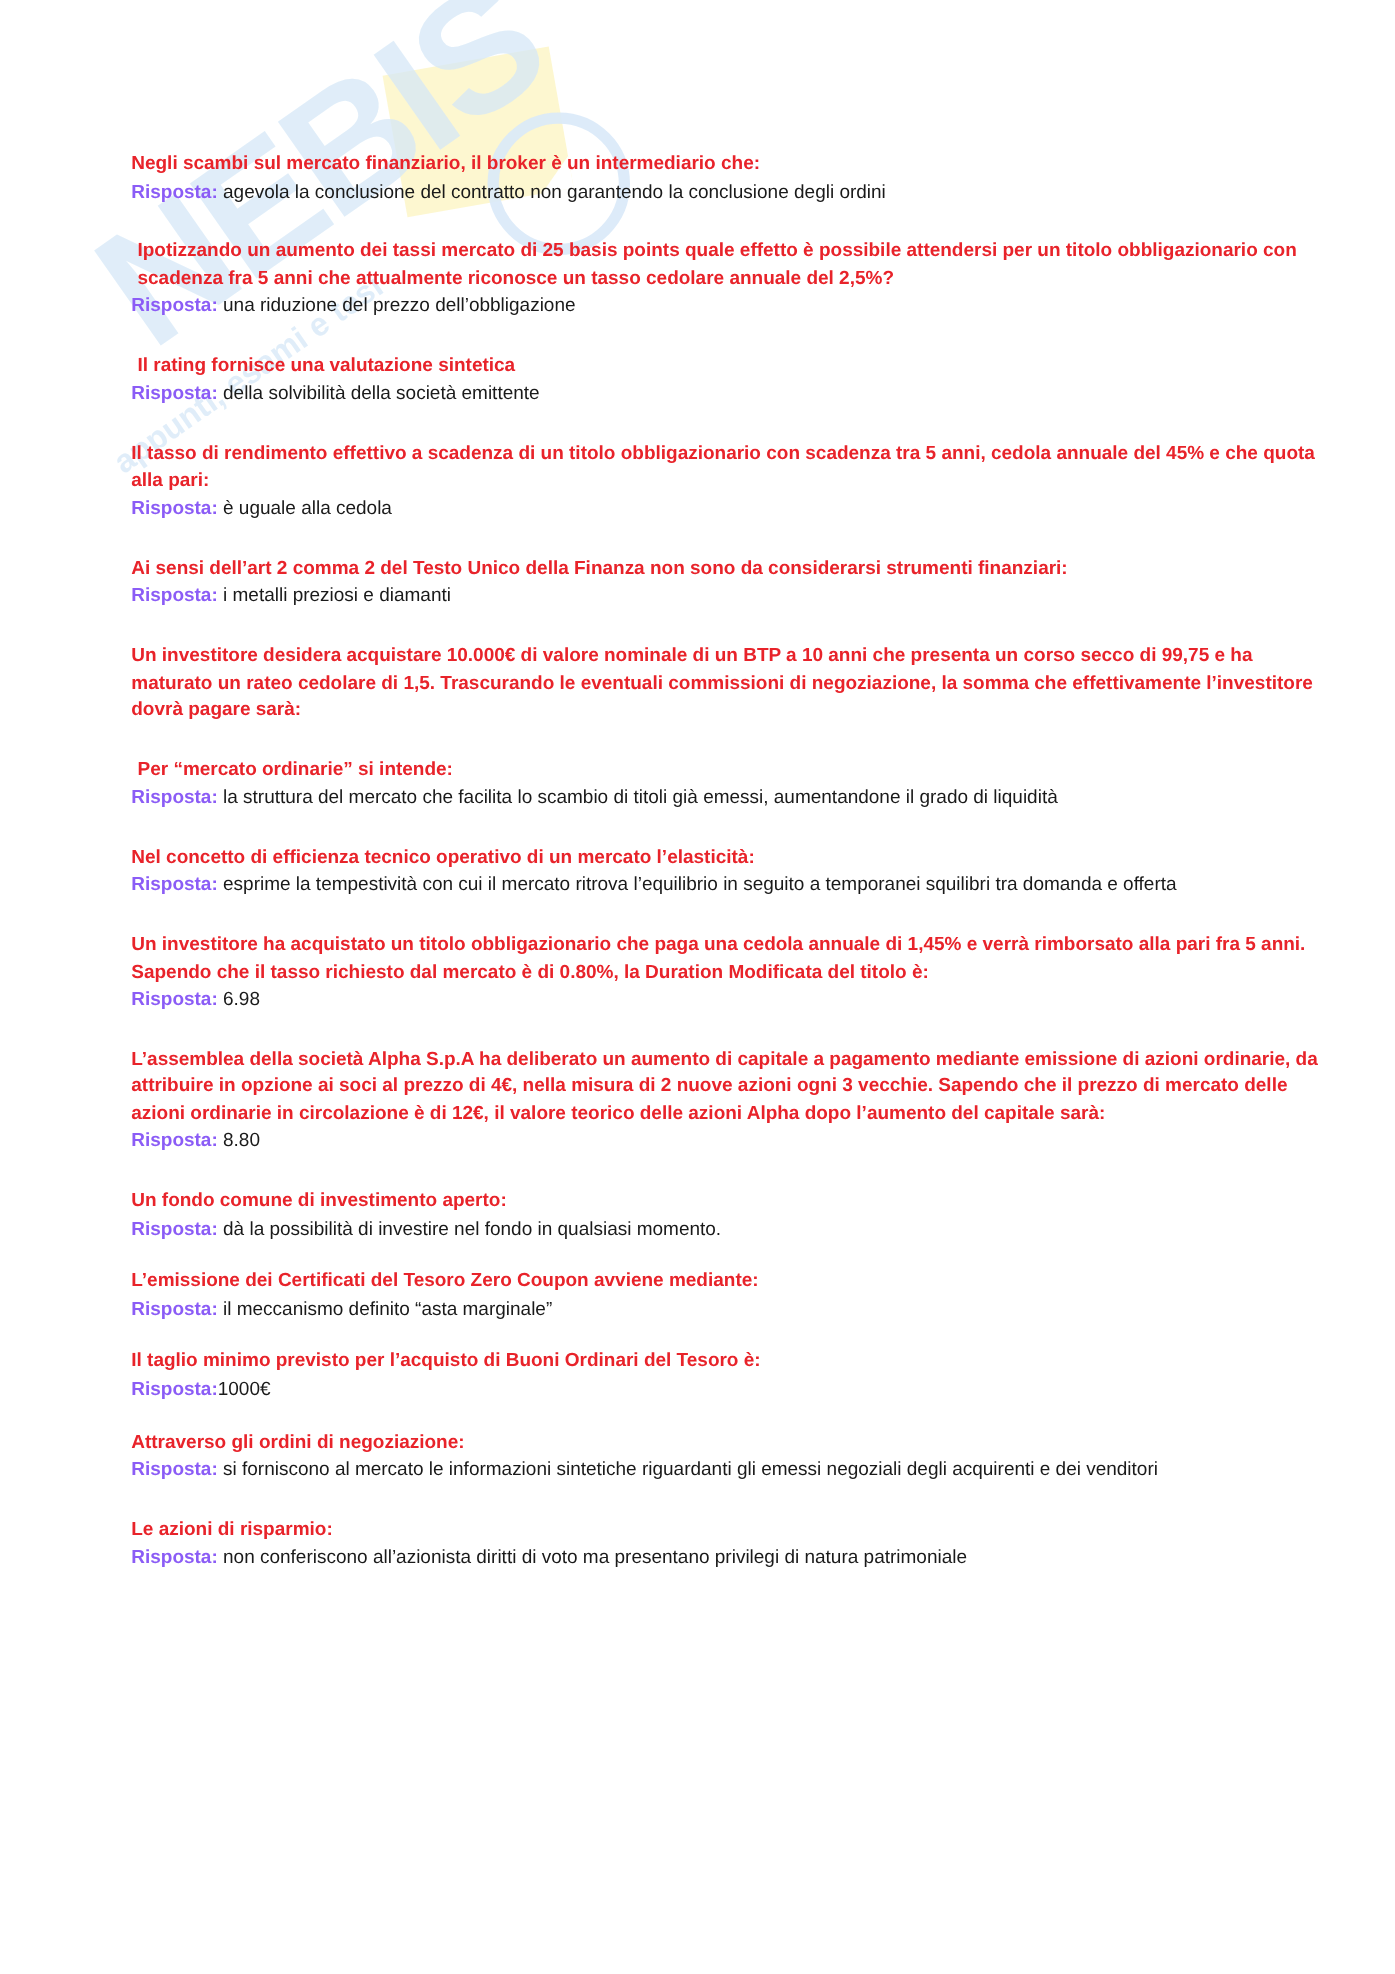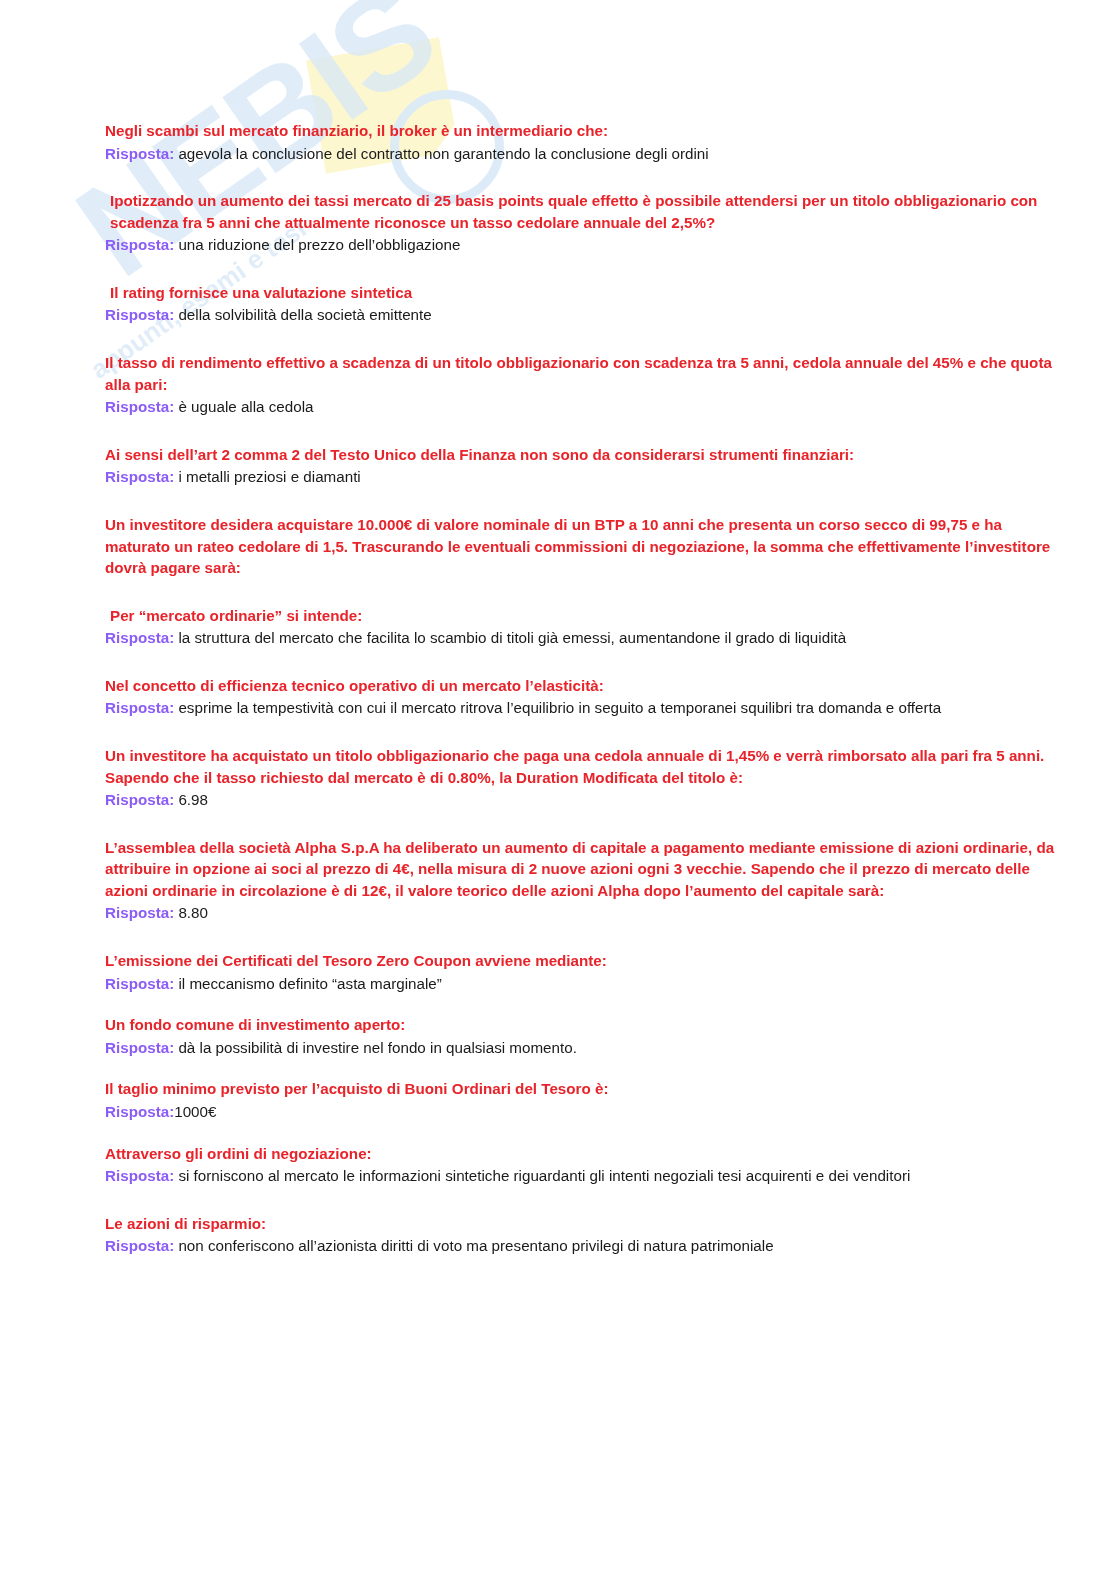--- a/index.html
+++ b/index.html
@@ -172,37 +172,37 @@
       <p class="question">Un investitore ha acquistato un titolo obbligazionario che paga una cedola annuale di 1,45% e verrà rimborsato alla pari fra 5 anni. Sapendo che il tasso richiesto dal mercato è di 0.80%, la Duration Modificata del titolo è:</p>
       <p class="answer"><span class="lbl">Risposta:</span><span> 6.98</span></p>
     </div>
 
     <div class="qa gap-md">
       <p class="question">L’assemblea della società Alpha S.p.A ha deliberato un aumento di capitale a pagamento mediante emissione di azioni ordinarie, da attribuire in opzione ai soci al prezzo di 4€, nella misura di 2 nuove azioni ogni 3 vecchie. Sapendo che il prezzo di mercato delle azioni ordinarie in circolazione è di 12€, il valore teorico delle azioni Alpha dopo l’aumento del capitale sarà:</p>
       <p class="answer"><span class="lbl">Risposta:</span><span> 8.80</span></p>
     </div>
 
     <div class="qa gap-sm">
+      <p class="question">Un fondo comune di investimento aperto:</p>
+      <p class="answer"><span class="lbl">Risposta:</span><span> dà la possibilità di investire nel fondo in qualsiasi momento.</span></p>
+    </div>
+
+    <div class="qa gap-sm">
       <p class="question">L’emissione dei Certificati del Tesoro Zero Coupon avviene mediante:</p>
       <p class="answer"><span class="lbl">Risposta:</span><span> il meccanismo definito “asta marginale”</span></p>
-    </div>
-
-    <div class="qa gap-sm">
-      <p class="question">Un fondo comune di investimento aperto:</p>
-      <p class="answer"><span class="lbl">Risposta:</span><span> dà la possibilità di investire nel fondo in qualsiasi momento.</span></p>
     </div>
 
     <div class="qa gap-sm">
       <p class="question">Il taglio minimo previsto per l’acquisto di Buoni Ordinari del Tesoro è:</p>
       <p class="answer"><span class="lbl">Risposta:</span><span>1000€</span></p>
     </div>
 
     <div class="qa gap-md">
       <p class="question">Attraverso gli ordini di negoziazione:</p>
-      <p class="answer"><span class="lbl">Risposta:</span><span> si forniscono al mercato le informazioni sintetiche riguardanti gli intenti negoziali tesi acquirenti e dei venditori</span></p>
+      <p class="answer"><span class="lbl">Risposta:</span><span> si forniscono al mercato le informazioni sintetiche riguardanti gli emessi negoziali degli acquirenti e dei venditori</span></p>
     </div>
 
     <div class="qa">
       <p class="question">Le azioni di risparmio:</p>
       <p class="answer"><span class="lbl">Risposta:</span><span> non conferiscono all’azionista diritti di voto ma presentano privilegi di natura patrimoniale</span></p>
     </div>
   </div>
 </div>
 
 </body></html>

